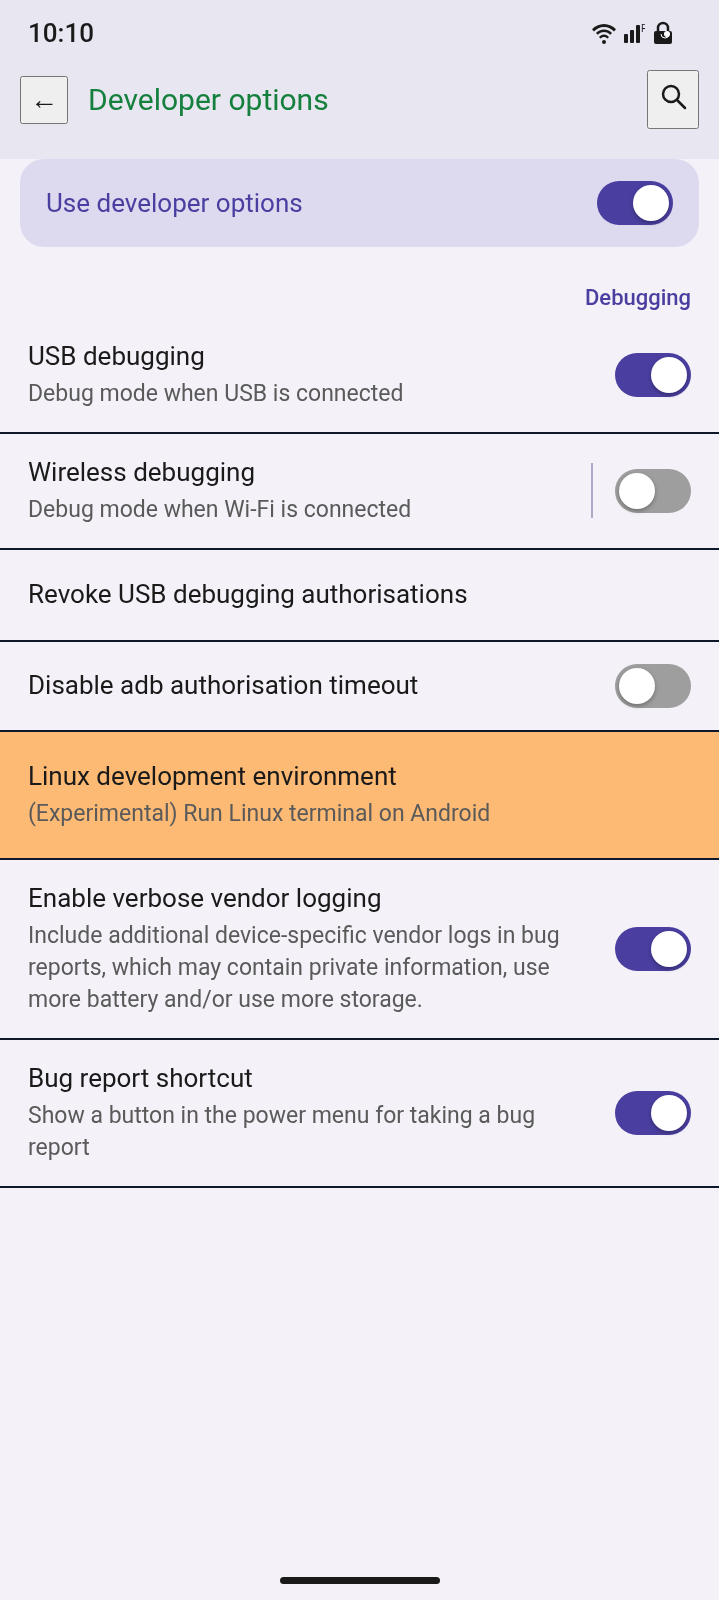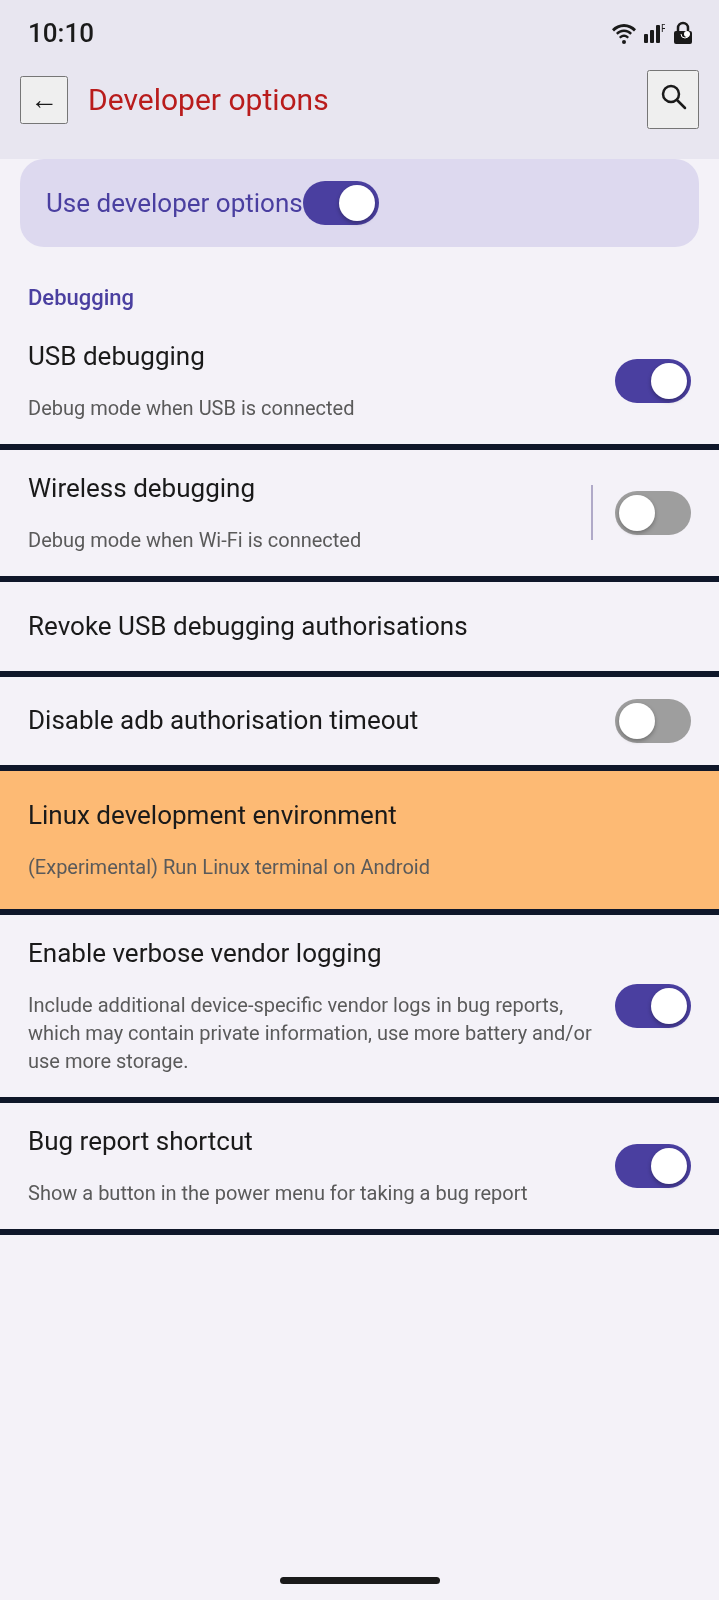--- a/index.html
+++ b/index.html
@@ -15,21 +15,21 @@
       font-family: 'Roboto', Arial, sans-serif;
       position: relative;
       overflow-x: hidden;
     }
 
     
     .status-bar {
       display: flex;
       justify-content: space-between;
       align-items: center;
-      padding: 18px 24px 10px 28px;
+      padding: 18px 44px 10px 28px;
       background-color: #e8e6f0;
     }
 
     .status-time {
       font-size: 26px;
       font-weight: 500;
       color: #1a1a1a;
     }
 
     .status-icons {
@@ -52,21 +52,21 @@
       padding: 8px;
       font-size: 28px;
       color: #1a1a1a;
       line-height: 1;
     }
 
     .app-bar-title {
       flex: 1;
       font-size: 30px;
       font-weight: 400;
-      color: #b91c1c;
+      color: #15803d;
     }
 
     .search-btn {
       cursor: pointer;
       padding: 8px;
       font-size: 28px;
       color: #1a1a1a;
     }
 
     
@@ -75,45 +75,47 @@
       min-height: calc(1600px - 120px);
     }
 
     
     .dev-options-card {
       margin: 18px 20px;
       background-color: #ddd9ef;
       border-radius: 24px;
       padding: 22px 26px;
       display: flex;
+      justify-content: space-between;
       align-items: center;
     }
 
     .dev-options-label {
       font-size: 26px;
       color: #4a3fa0;
       font-weight: 400;
     }
 
     
     .section-header {
       padding: 20px 28px 8px 28px;
       font-size: 22px;
       color: #4a3fa0;
       font-weight: 500;
+      text-align: right;
     }
 
     
     .settings-item {
       display: flex;
       justify-content: center;
       align-items: center;
       padding: 22px 28px;
       background-color: #f4f2f8;
-      border-bottom: 6px solid #0f172a;
+      border-bottom: 2px solid #0f172a;
       cursor: pointer;
       min-height: 80px;
     }
 
     .settings-item.highlighted {
       background-color: #fdba74;
     }
 
     .settings-item.no-toggle {
       padding: 28px 28px;
@@ -125,23 +127,23 @@
     }
 
     .settings-item-title {
       font-size: 26px;
       color: #1a1a1a;
       font-weight: 400;
       line-height: 1.3;
     }
 
     .settings-item-subtitle {
-      font-size: 20px;
+      font-size: 23px;
       color: #5a5a5a;
-      margin-top: 20px;
+      margin-top: 4px;
       line-height: 1.4;
     }
 
     .settings-item-divider {
       display: flex;
       align-items: center;
       gap: 14px;
     }
 
     .vertical-divider {

